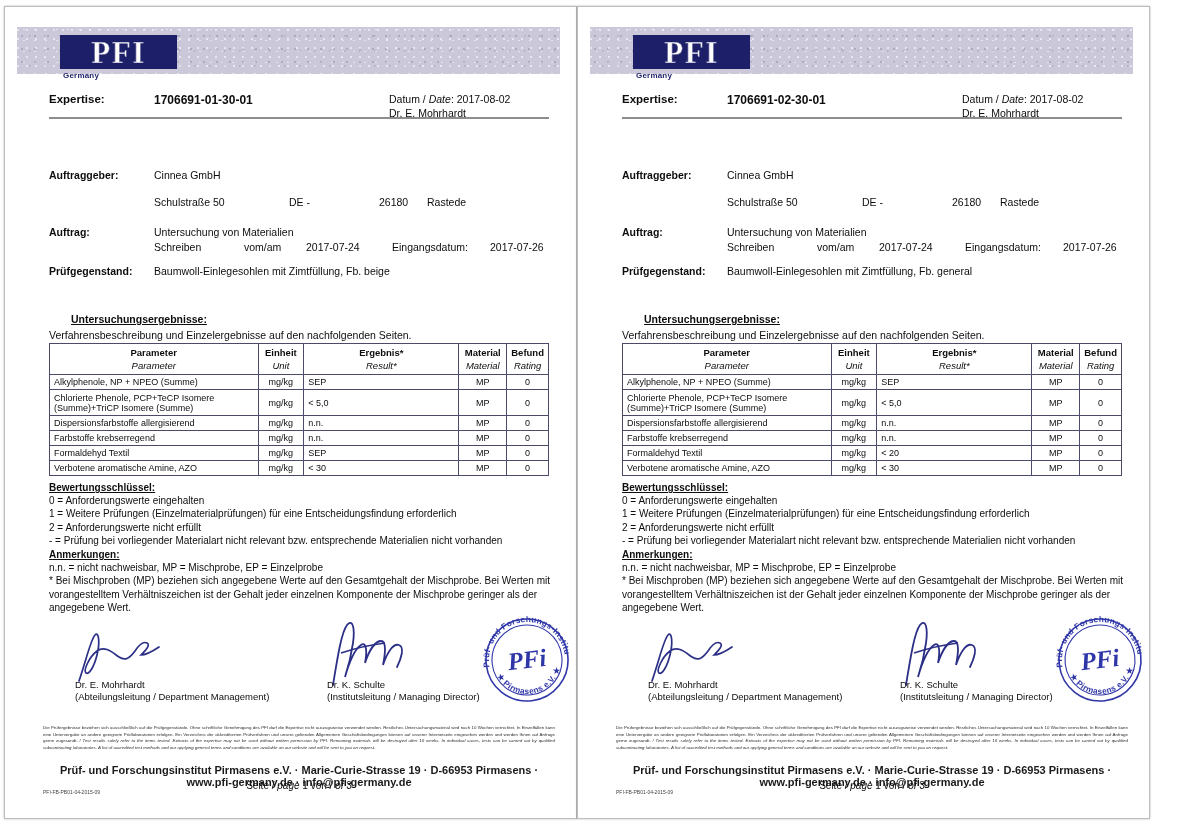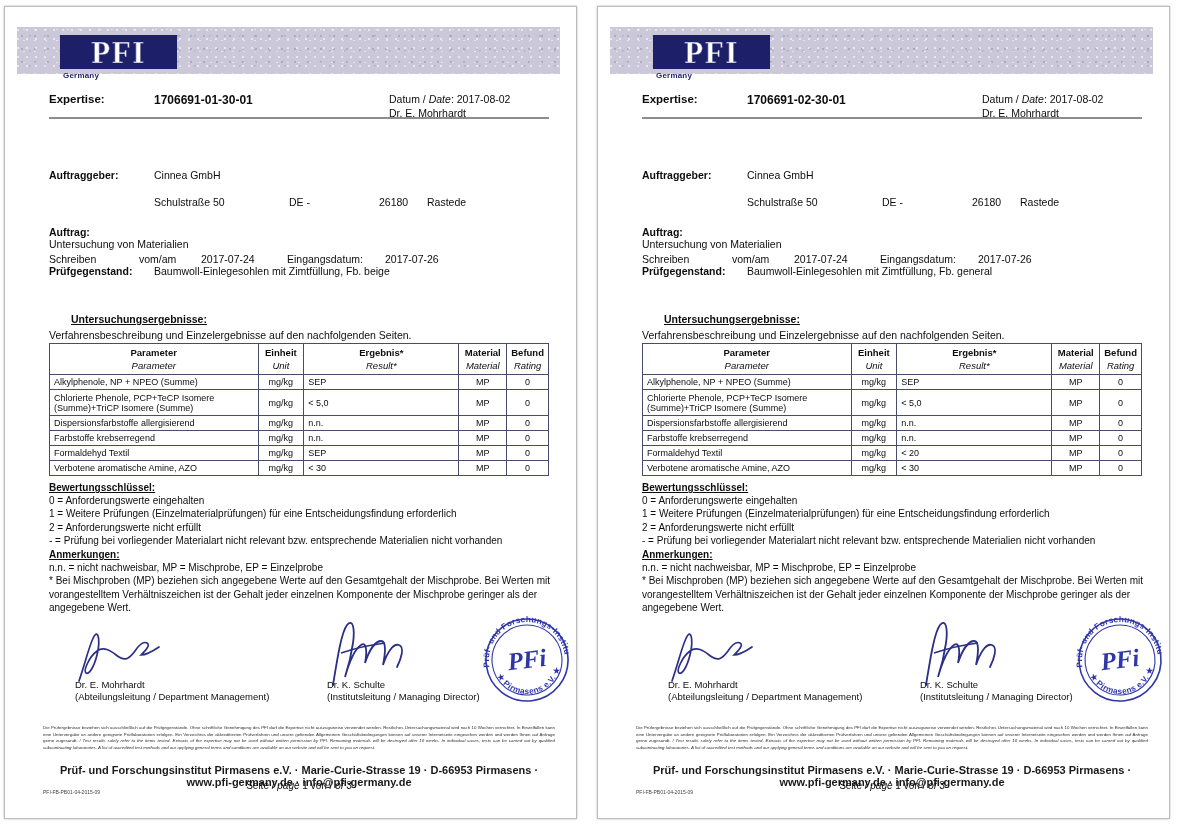--- a/index.html
+++ b/index.html
@@ -4,21 +4,21 @@
 <style>
   * { box-sizing: border-box; }
   html, body { margin: 0; padding: 0; }
   body {
     width: 1184px; height: 825px;
     background: #ffffff;
     font-family: "Liberation Sans", sans-serif;
     color: #0d0d0d;
     overflow: hidden;
   }
-  .spread { display: flex; width: 1184px; height: 825px; padding: 6px 4px; gap: 20px; }
+  .spread { display: flex; width: 1184px; height: 825px; padding: 6px 4px; gap: 0; }
 
   .page {
     position: relative;
     width: 573px; height: 813px;
     background: #ffffff;
     border: 1px solid #bdbdbd;
     box-shadow: 0 0 2px rgba(0,0,0,0.28);
     overflow: hidden;
   }
 
@@ -67,21 +67,21 @@
   .rule-top {
     position: absolute; left: 44px; top: 110px; width: 500px;
     height: 2px; background: #8d8d8d;
   }
 
   
   .field { position: absolute; display: flex; font-size: 10.5px; }
   .field .lab { font-weight: bold; width: 105px; flex: none; }
   .f-auftraggeber { left: 44px; top: 162px; width: 500px; }
   .f-street       { left: 44px; top: 189px; width: 500px; }
-  .f-auftrag      { left: 44px; top: 219px; width: 500px; flex-direction: column; }
+  .f-auftrag      { left: 44px; top: 219px; width: 500px; }
   .f-pruef        { left: 44px; top: 258px; width: 500px; }
   .street-name { width: 135px; }
   .street-cc   { width: 90px; }
   .street-zip  { width: 48px; }
   .order-lines { display: flex; flex-direction: column; gap: 3px; }
   .order-l2 { display: flex; }
   .ol-doc  { width: 90px; }
   .ol-vom  { width: 62px; }
   .ol-date { width: 86px; }
   .ol-eing { width: 98px; }

